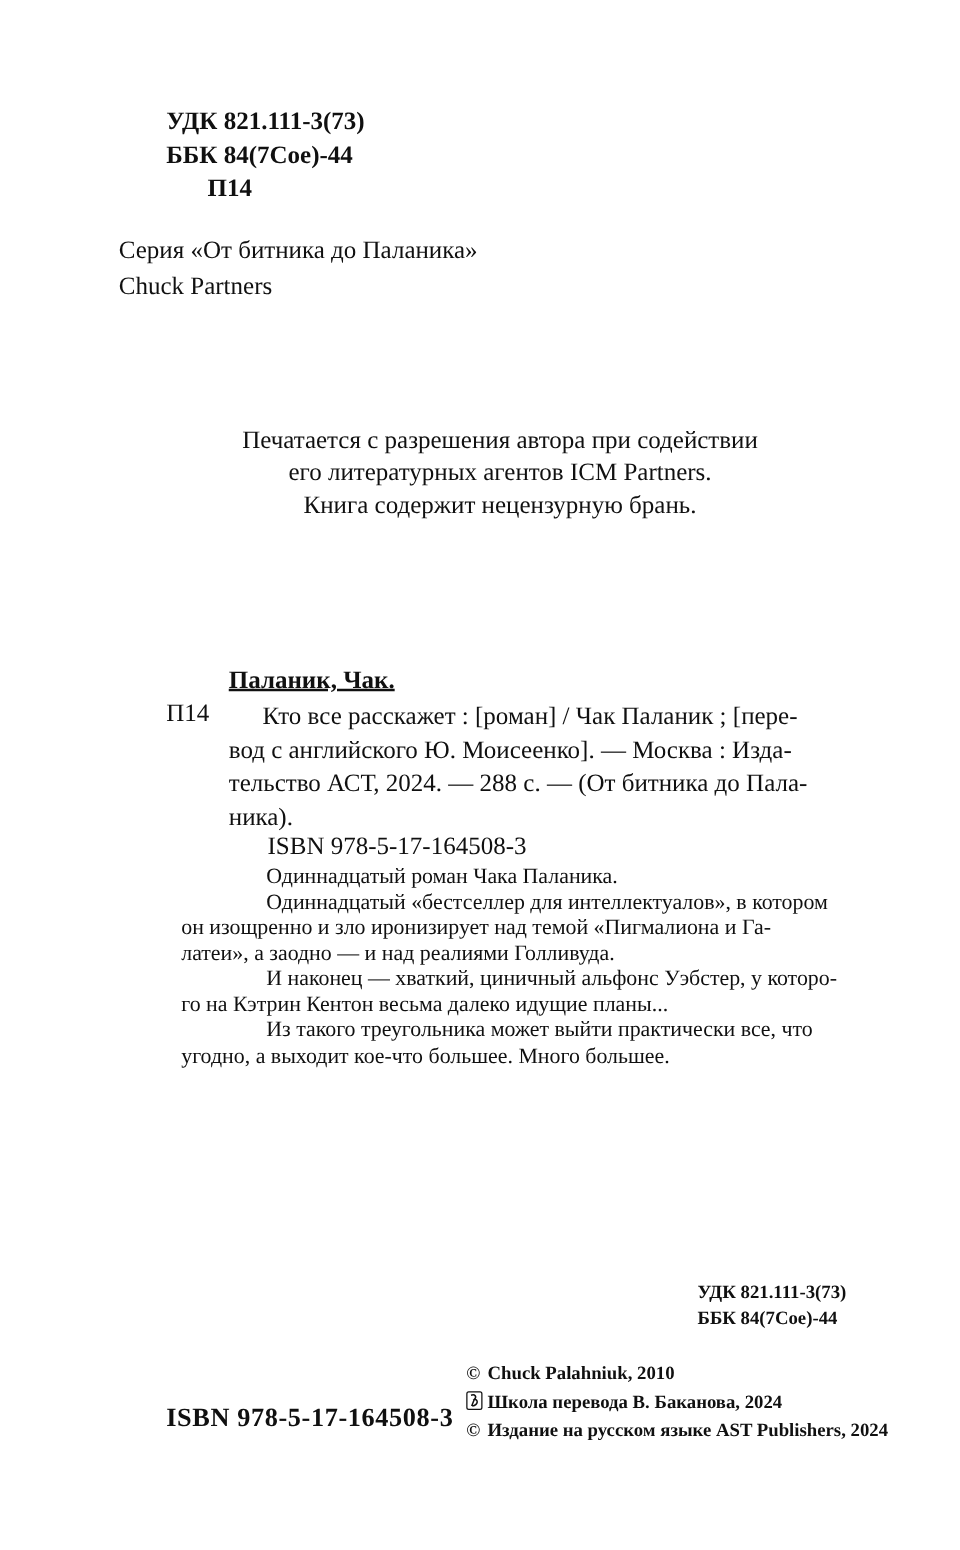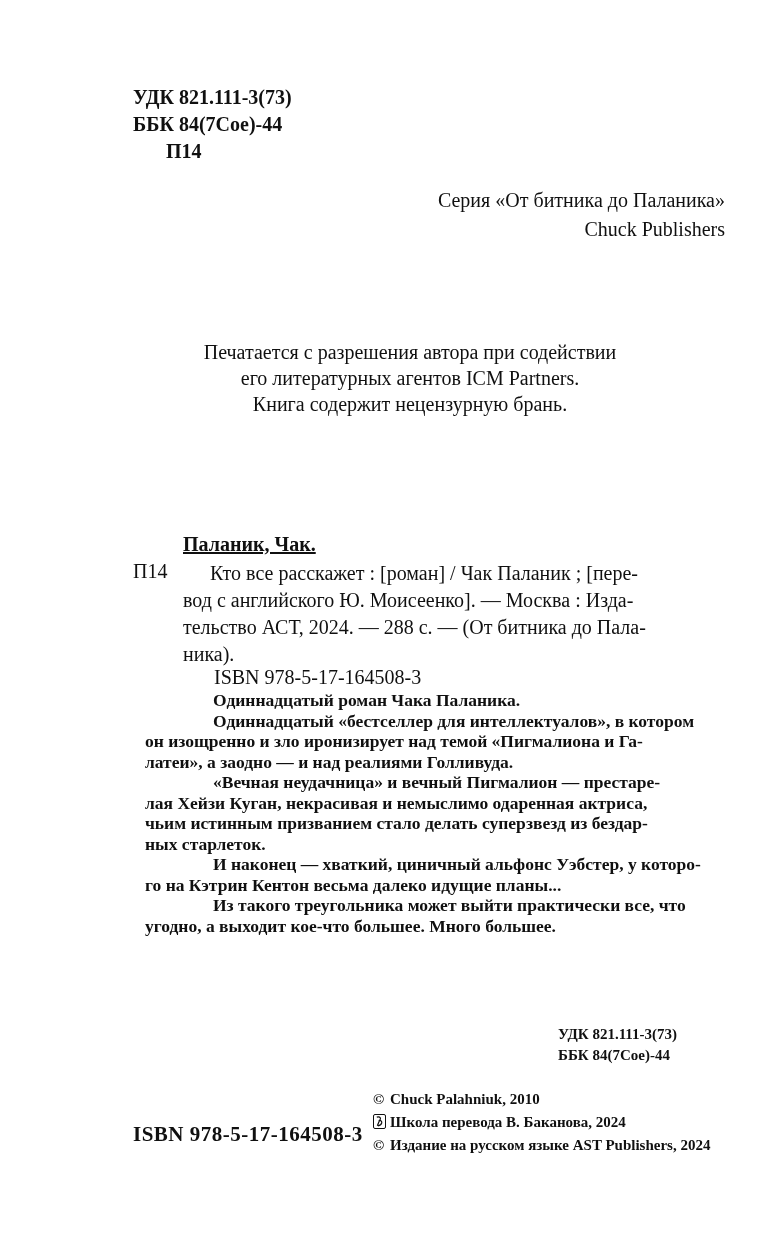--- a/index.html
+++ b/index.html
@@ -11,34 +11,34 @@
     position:relative;
     overflow:hidden;
   }
   .abs { position:absolute; }
 
   
   #top-meta { left:133px; top:84px; font-size:20px; font-weight:bold; line-height:27px; }
   #top-meta .code-line { padding-left:33px; }
 
   
-  #series-block { left:95px; top:186px; width:630px; text-align:right; font-size:20px; line-height:29px; }
+  #series-block { left:95px; top:186px; width:630px; text-align:left; font-size:20px; line-height:29px; }
   .credit-name { font-style:italic; font-weight:bold; }
 
   
-  #permission-block { left:95px; top:339px; width:630px; text-align:center; font-size:20px; line-height:26px; white-space:pre-line; }
+  #permission-block { left:85px; top:339px; width:630px; text-align:center; font-size:20px; line-height:26px; white-space:pre-line; }
 
   
   #catalog-author { left:183px; top:533px; font-size:20px; font-weight:bold;text-decoration:underline; }
   #catalog-code { left:133px; top:560px; font-size:20px; }
   #catalog-desc { left:183px; top:560px; width:555px; font-size:20px; line-height:27px; text-indent:27px; white-space:pre; }
   #catalog-isbn { left:214px; top:666px; font-size:20px; }
 
   
-  #annotation { left:145px; top:690px; width:590px; font-size:17.5px; font-weight:bold; line-height:20.5px; }
+  #annotation { left:145px; top:690px; width:590px; font-size:17.5px; font-weight:normal; line-height:20.5px; }
   #annotation .para { white-space:pre; text-indent:68px; }
 
   
   #bottom-meta { left:558px; top:1024px; font-size:15px; font-weight:bold; line-height:21px; }
 
   
   #copyright-block { left:373px; top:1088px; font-size:15px; font-weight:bold; line-height:22.8px; }
   #copyright-block .row { display:flex; align-items:baseline; }
   #copyright-block .sym { display:inline-block; width:17px; flex:0 0 17px; }
   .logo-box {
@@ -55,44 +55,40 @@
 <body>
 
 <div class="abs" id="top-meta">
   <div>УДК 821.111-3(73)</div>
   <div>ББК 84(7Сое)-44</div>
   <div class="code-line">П14</div>
 </div>
 
 <div class="abs" id="series-block">
   <div>Серия «От битника до Паланика»</div>
-  <div>Chuck Publishers</div>
+  <div>Chuck Partners</div>
 </div>
 
 <div class="abs" id="permission-block">Печатается с разрешения автора при содействии
 его литературных агентов ICM Partners.
 Книга содержит нецензурную брань.</div>
 
 <div class="abs" id="catalog-author">Паланик, Чак.</div>
 <div class="abs" id="catalog-code">П14</div>
 <div class="abs" id="catalog-desc">Кто все расскажет : [роман] / Чак Паланик ; [пере-
 вод с английского Ю. Моисеенко]. — Москва : Изда-
 тельство АСТ, 2024. — 288 с. — (От битника до Пала-
 ника).</div>
 <div class="abs" id="catalog-isbn">ISBN 978-5-17-164508-3</div>
 
 <div class="abs" id="annotation">
   <div class="para">Одиннадцатый роман Чака Паланика.</div>
   <div class="para">Одиннадцатый «бестселлер для интеллектуалов», в котором
 он изощренно и зло иронизирует над темой «Пигмалиона и Га-
 латеи», а заодно — и над реалиями Голливуда.</div>
-  <div class="para">«Вечная неудачница» и вечный Пигмалион — престаре-
-лая Хейзи Куган, некрасивая и немыслимо одаренная актриса,
-чьим истинным призванием стало делать суперзвезд из бездар-
-ных старлеток.</div>
   <div class="para">И наконец — хваткий, циничный альфонс Уэбстер, у которо-
 го на Кэтрин Кентон весьма далеко идущие планы...</div>
   <div class="para">Из такого треугольника может выйти практически все, что
 угодно, а выходит кое-что большее. Много большее.</div>
 </div>
 
 <div class="abs" id="bottom-meta">
   <div>УДК 821.111-3(73)</div>
   <div>ББК 84(7Сое)-44</div>
 </div>

